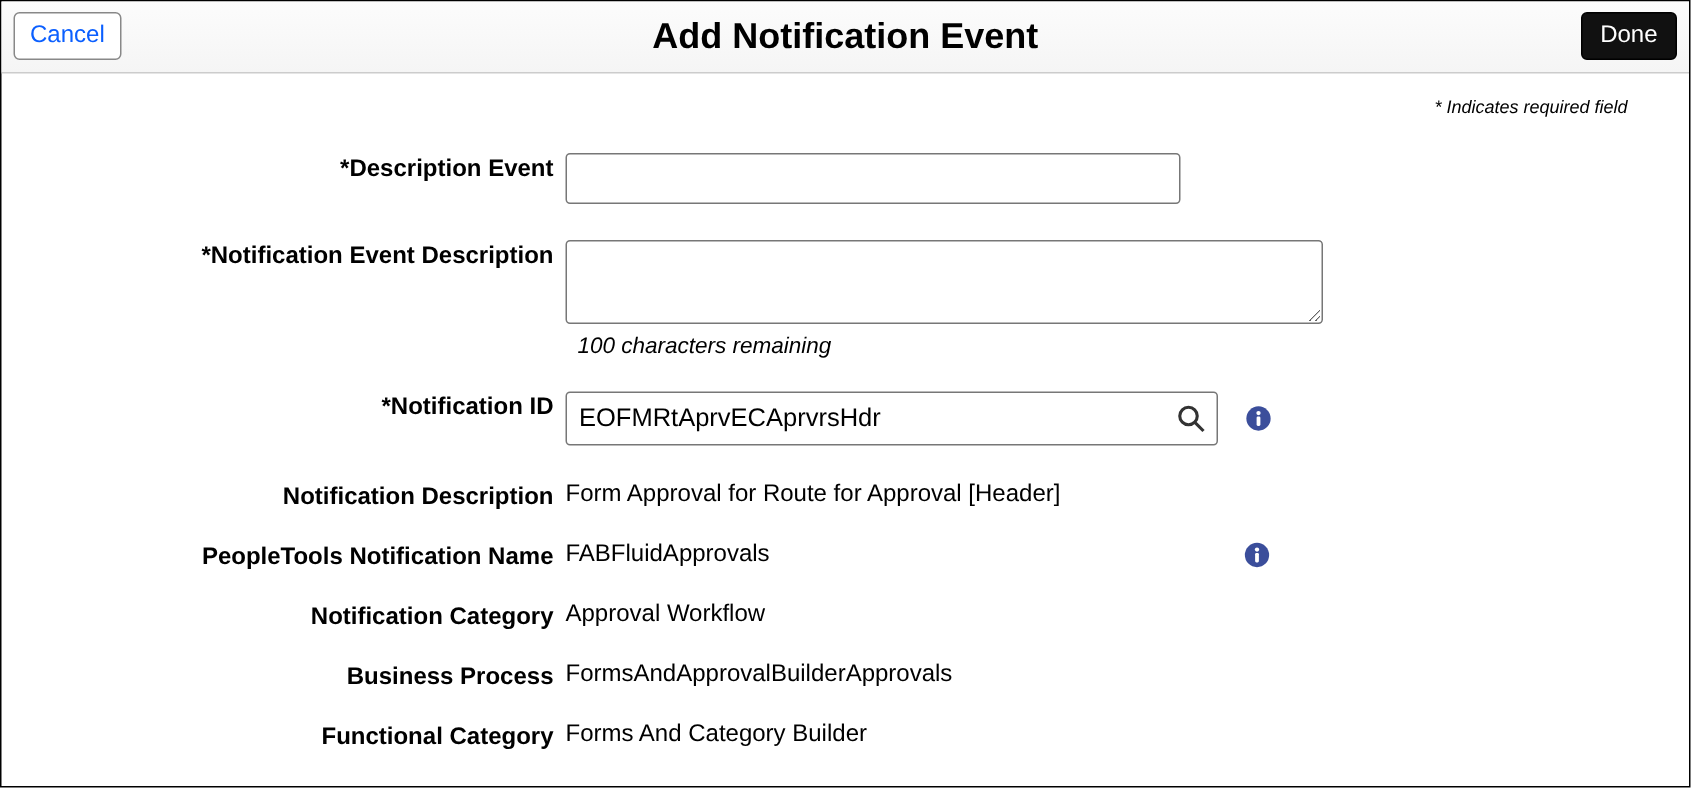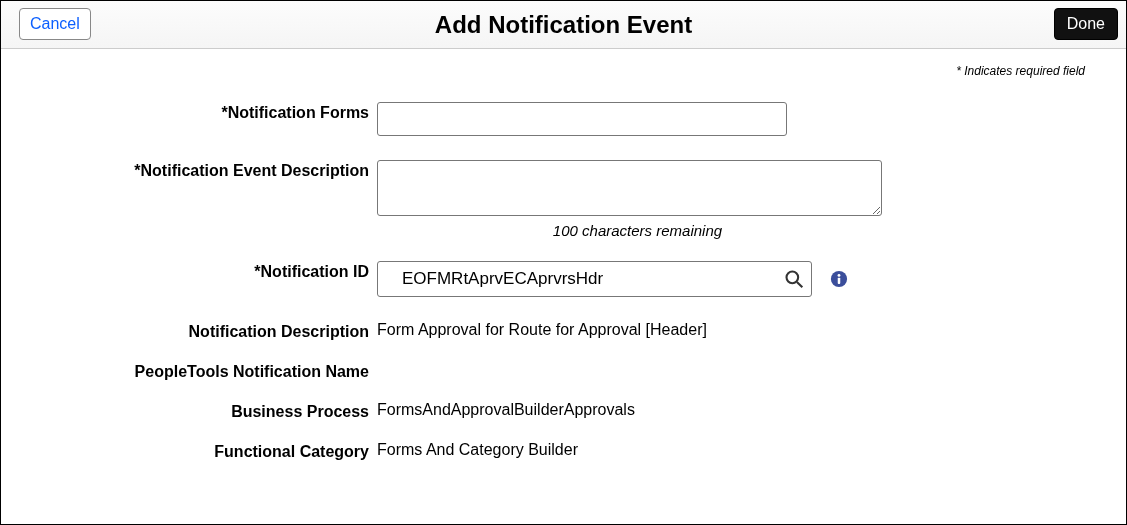--- a/index.html
+++ b/index.html
@@ -15,21 +15,21 @@
     justify-content:center;
     position:relative;
   }
   .header-title {
     font-size:24px;
     font-weight:bold;
     color:#000;
   }
   .btn-cancel {
     position:absolute;
-    left:18px;
+    left:8px;
     top:7px;
     height:32px;
     padding:0 10px;
     background:#fff;
     border:1px solid #888;
     border-radius:4px;
     color:#0b5fff;
     font-size:16px;
     cursor:pointer;
   }
@@ -105,38 +105,38 @@
     height:56px;
     border:1px solid #777;
     border-radius:3px;
     padding:4px 8px;
     font-size:16px;
     resize:both;
   }
   .counter-row {
     margin-left:343px;
     width:505px;
-    text-align:center;
+    text-align:left;
     font-size:15px;
     font-style:italic;
     color:#000;
     margin-top:-14px;
     margin-bottom:18px;
   }
 
   .lookup-wrap {
     position:relative;
     display:inline-block;
   }
   .lookup-input {
     width:435px;
     height:36px;
     border:1px solid #777;
     border-radius:3px;
-    padding:4px 36px 4px 24px;
+    padding:4px 36px 4px 8px;
     font-size:17px;
   }
   .lookup-icon {
     position:absolute;
     right:8px;
     top:50%;
     transform:translateY(-50%);
     width:20px;
     height:20px;
     cursor:pointer;
@@ -168,21 +168,21 @@
   <div class="header-title">Add Notification Event</div>
   <button class="btn-done">Done</button>
 </div>
 
 <div class="content-wrapper">
   <div class="content">
 
     <div class="required-note">* Indicates required field</div>
 
     <div class="form-row">
-      <div class="label-col">*Notification Forms</div>
+      <div class="label-col">*Description Event</div>
       <div class="value-col">
         <input type="text" class="text-input" value="" style="">
       </div>
     </div>
 
     <div class="form-row" style="margin-bottom:20px;">
       <div class="label-col">*Notification Event Description</div>
       <div class="value-col">
         <textarea class="textarea-input" style=""></textarea>
       </div>
@@ -213,22 +213,38 @@
 
     <div class="form-row tight">
       <div class="label-col">Notification Description</div>
       <div class="value-col">
         <span>Form Approval for Route for Approval [Header]</span>
       </div>
     </div>
 
     <div class="form-row tight">
       <div class="label-col">PeopleTools Notification Name</div>
-    </div>
-
+      <div class="value-col" style="width:470px; flex:0 0 470px;">
+        <span style="flex:1;">FABFluidApprovals</span>
+        <span class="info-icon">
+          <svg viewBox="0 0 20 20" width="18" height="18">
+            <circle cx="10" cy="10" r="9" fill="#3b4e9b"></circle>
+            <circle cx="10" cy="6" r="1.6" fill="#fff"></circle>
+            <rect x="8.6" y="8.5" width="2.8" height="7" rx="1" fill="#fff"></rect>
+          </svg>
+        </span>
+      </div>
+    </div>
+
+    <div class="form-row tight">
+      <div class="label-col">Notification Category</div>
+      <div class="value-col">
+        <span>Approval Workflow</span>
+      </div>
+    </div>
 
     <div class="form-row tight">
       <div class="label-col">Business Process</div>
       <div class="value-col">
         <span>FormsAndApprovalBuilderApprovals</span>
       </div>
     </div>
 
     <div class="form-row tight" style="margin-bottom:40px;justify-content:space-between;">
       <div class="label-col">Functional Category</div>

